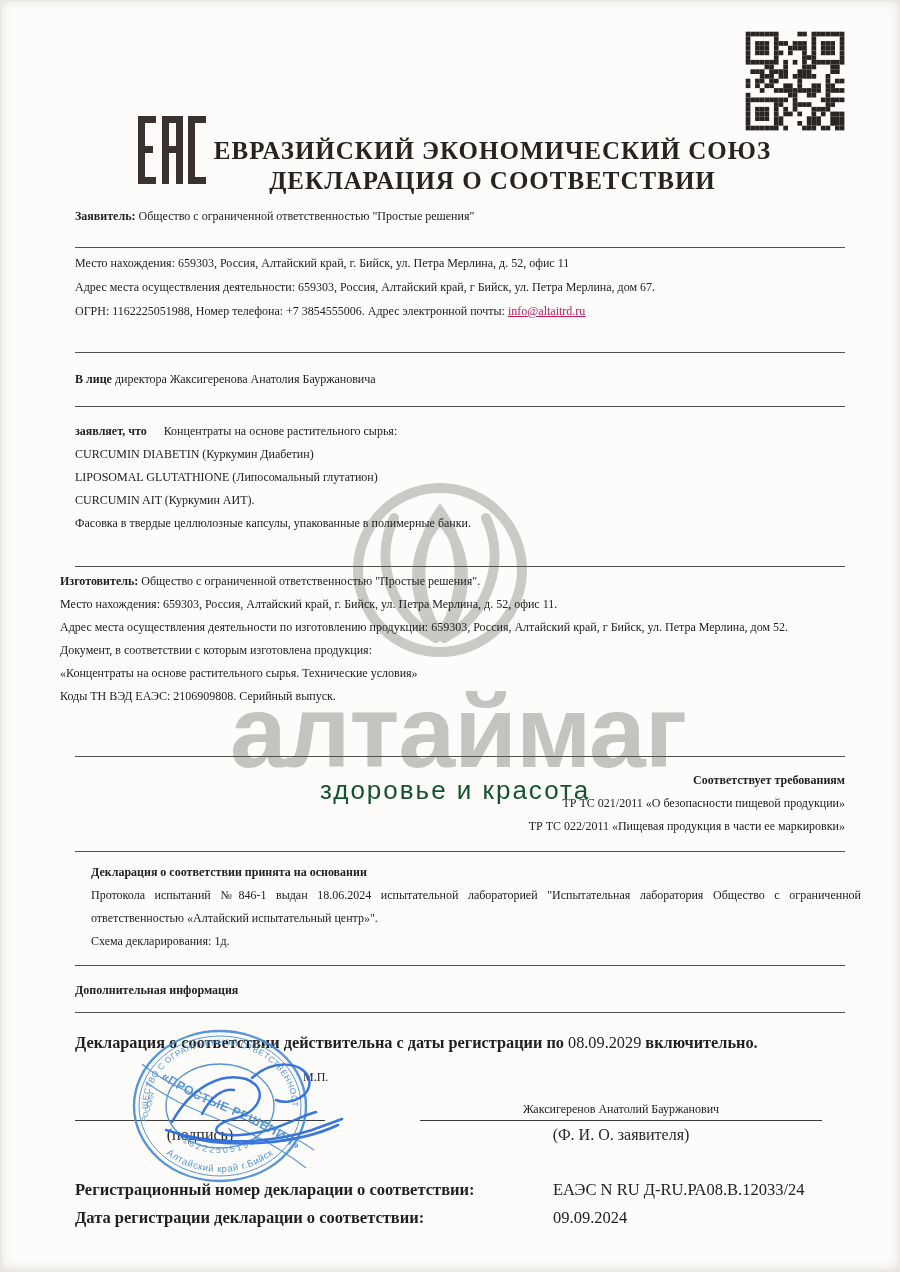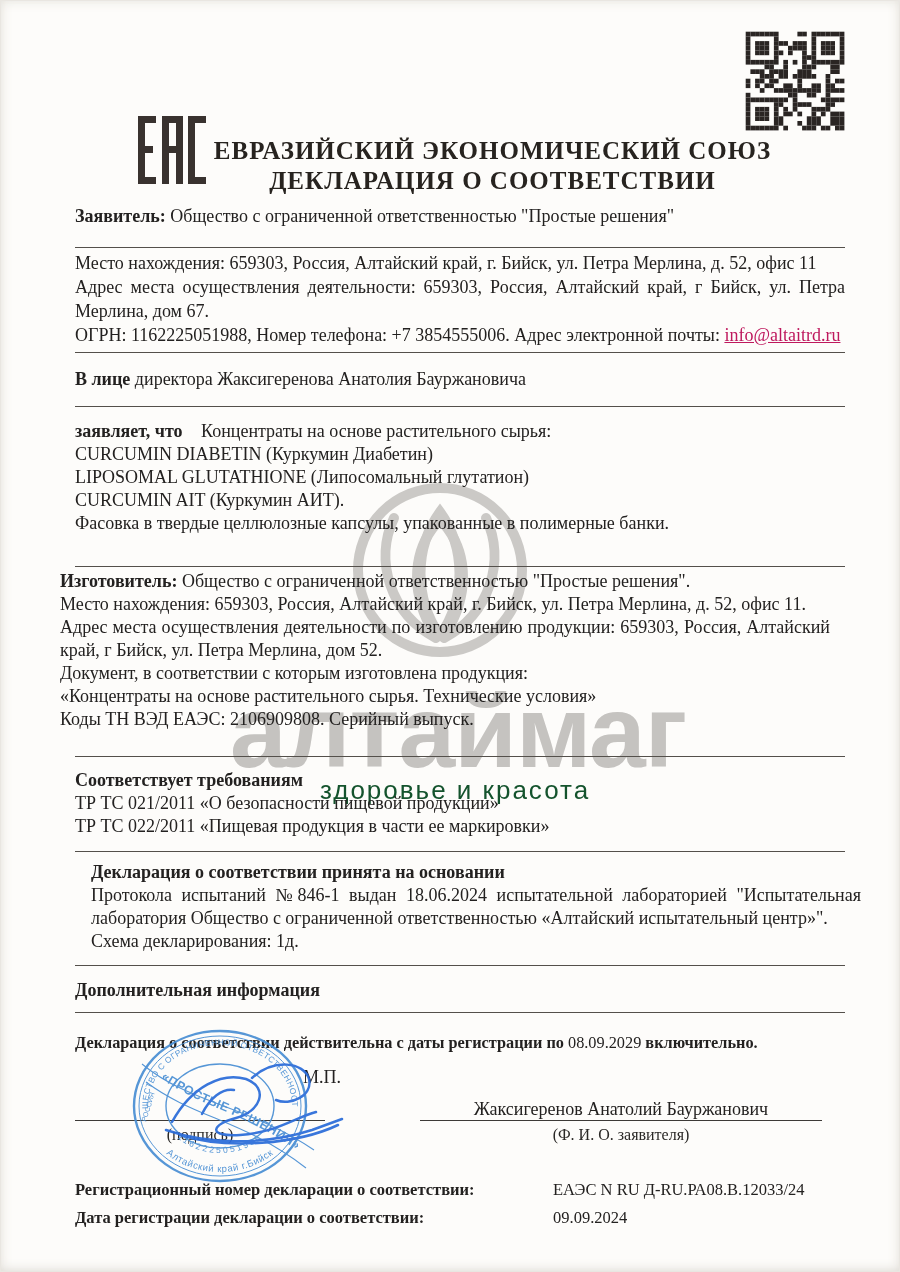--- a/index.html
+++ b/index.html
@@ -5,21 +5,21 @@
   html,body{margin:0;padding:0;background:#e9e6e2;}
   .page{
     position:relative;width:900px;height:1272px;margin:0 auto;
     background:#fdfcfa;overflow:hidden;
     font-family:"Liberation Serif", serif;color:#232120;
     box-shadow:inset 0 0 0 1px #e9e6e1, inset 0 -8px 14px -8px #d9d5cf,
                inset 8px 0 14px -8px #e5e2dc, inset -8px 0 14px -8px #e5e2dc,
                inset 0 8px 14px -8px #e8e5df;
   }
   .abs{position:absolute;}
-  .body-text{font-size:18px;line-height:23px;}
+  .body-text{font-size:12px;line-height:23px;}
   .just{text-align:justify;}
   .b{font-weight:bold;}
   .rule{position:absolute;left:75px;width:770px;border-top:1.2px solid #54504b;height:0;}
   .title-wrap{position:absolute;left:170px;top:136px;width:645px;text-align:center;
     font-weight:bold;font-size:25px;line-height:30px;letter-spacing:1px;color:#27231f;}
   .lblgap{padding-left:14px;}
   .email{color:#be185d;text-decoration:underline;cursor:pointer;}
   .sigline{position:absolute;border-top:1.3px solid #3d3a37;height:0;}
   .caption{position:absolute;text-align:center;font-size:16px;color:#2a2826;}
   .regrow-label{position:absolute;left:75px;font-weight:bold;font-size:16.5px;white-space:nowrap;}
@@ -357,21 +357,21 @@
       <span>Общество с ограниченной ответственностью "Простые решения".</span>
     </div>
     <div class="just">Место нахождения: 659303, Россия, Алтайский край, г. Бийск, ул. Петра Мерлина, д. 52, офис 11.</div>
     <div class="just">Адрес места осуществления деятельности по изготовлению продукции: 659303, Россия, Алтайский край, г Бийск, ул. Петра Мерлина, дом 52.</div>
     <div>Документ, в соответствии с которым изготовлена продукция:</div>
     <div>«Концентраты на основе растительного сырья. Технические условия»</div>
     <div>Коды ТН ВЭД ЕАЭС: 2106909808. Серийный выпуск.</div>
   </div>
   <div class="rule z2" style="top:756px;"></div>
 
-  <div class="abs body-text z2" style="left:75px;top:769px;width:770px;">
+  <div class="abs body-text z2" style="left:75px;top:769px;width:770px;text-align:right;">
     <div class="b">Соответствует требованиям</div>
     <div>ТР ТС 021/2011 «О безопасности пищевой продукции»</div>
     <div>ТР ТС 022/2011 «Пищевая продукция в части ее маркировки»</div>
   </div>
   <div class="rule z2" style="top:851px;"></div>
 
   <div class="abs body-text z2" style="left:75px;top:861px;width:770px;margin-left:16px;">
     <div class="b">Декларация о соответствии принята на основании</div>
     <div class="just">Протокола испытаний №846-1 выдан 18.06.2024 испытательной лабораторией "Испытательная лаборатория Общество с ограниченной ответственностью «Алтайский испытательный центр»".</div>
     <div>Схема декларирования: 1д.</div>

